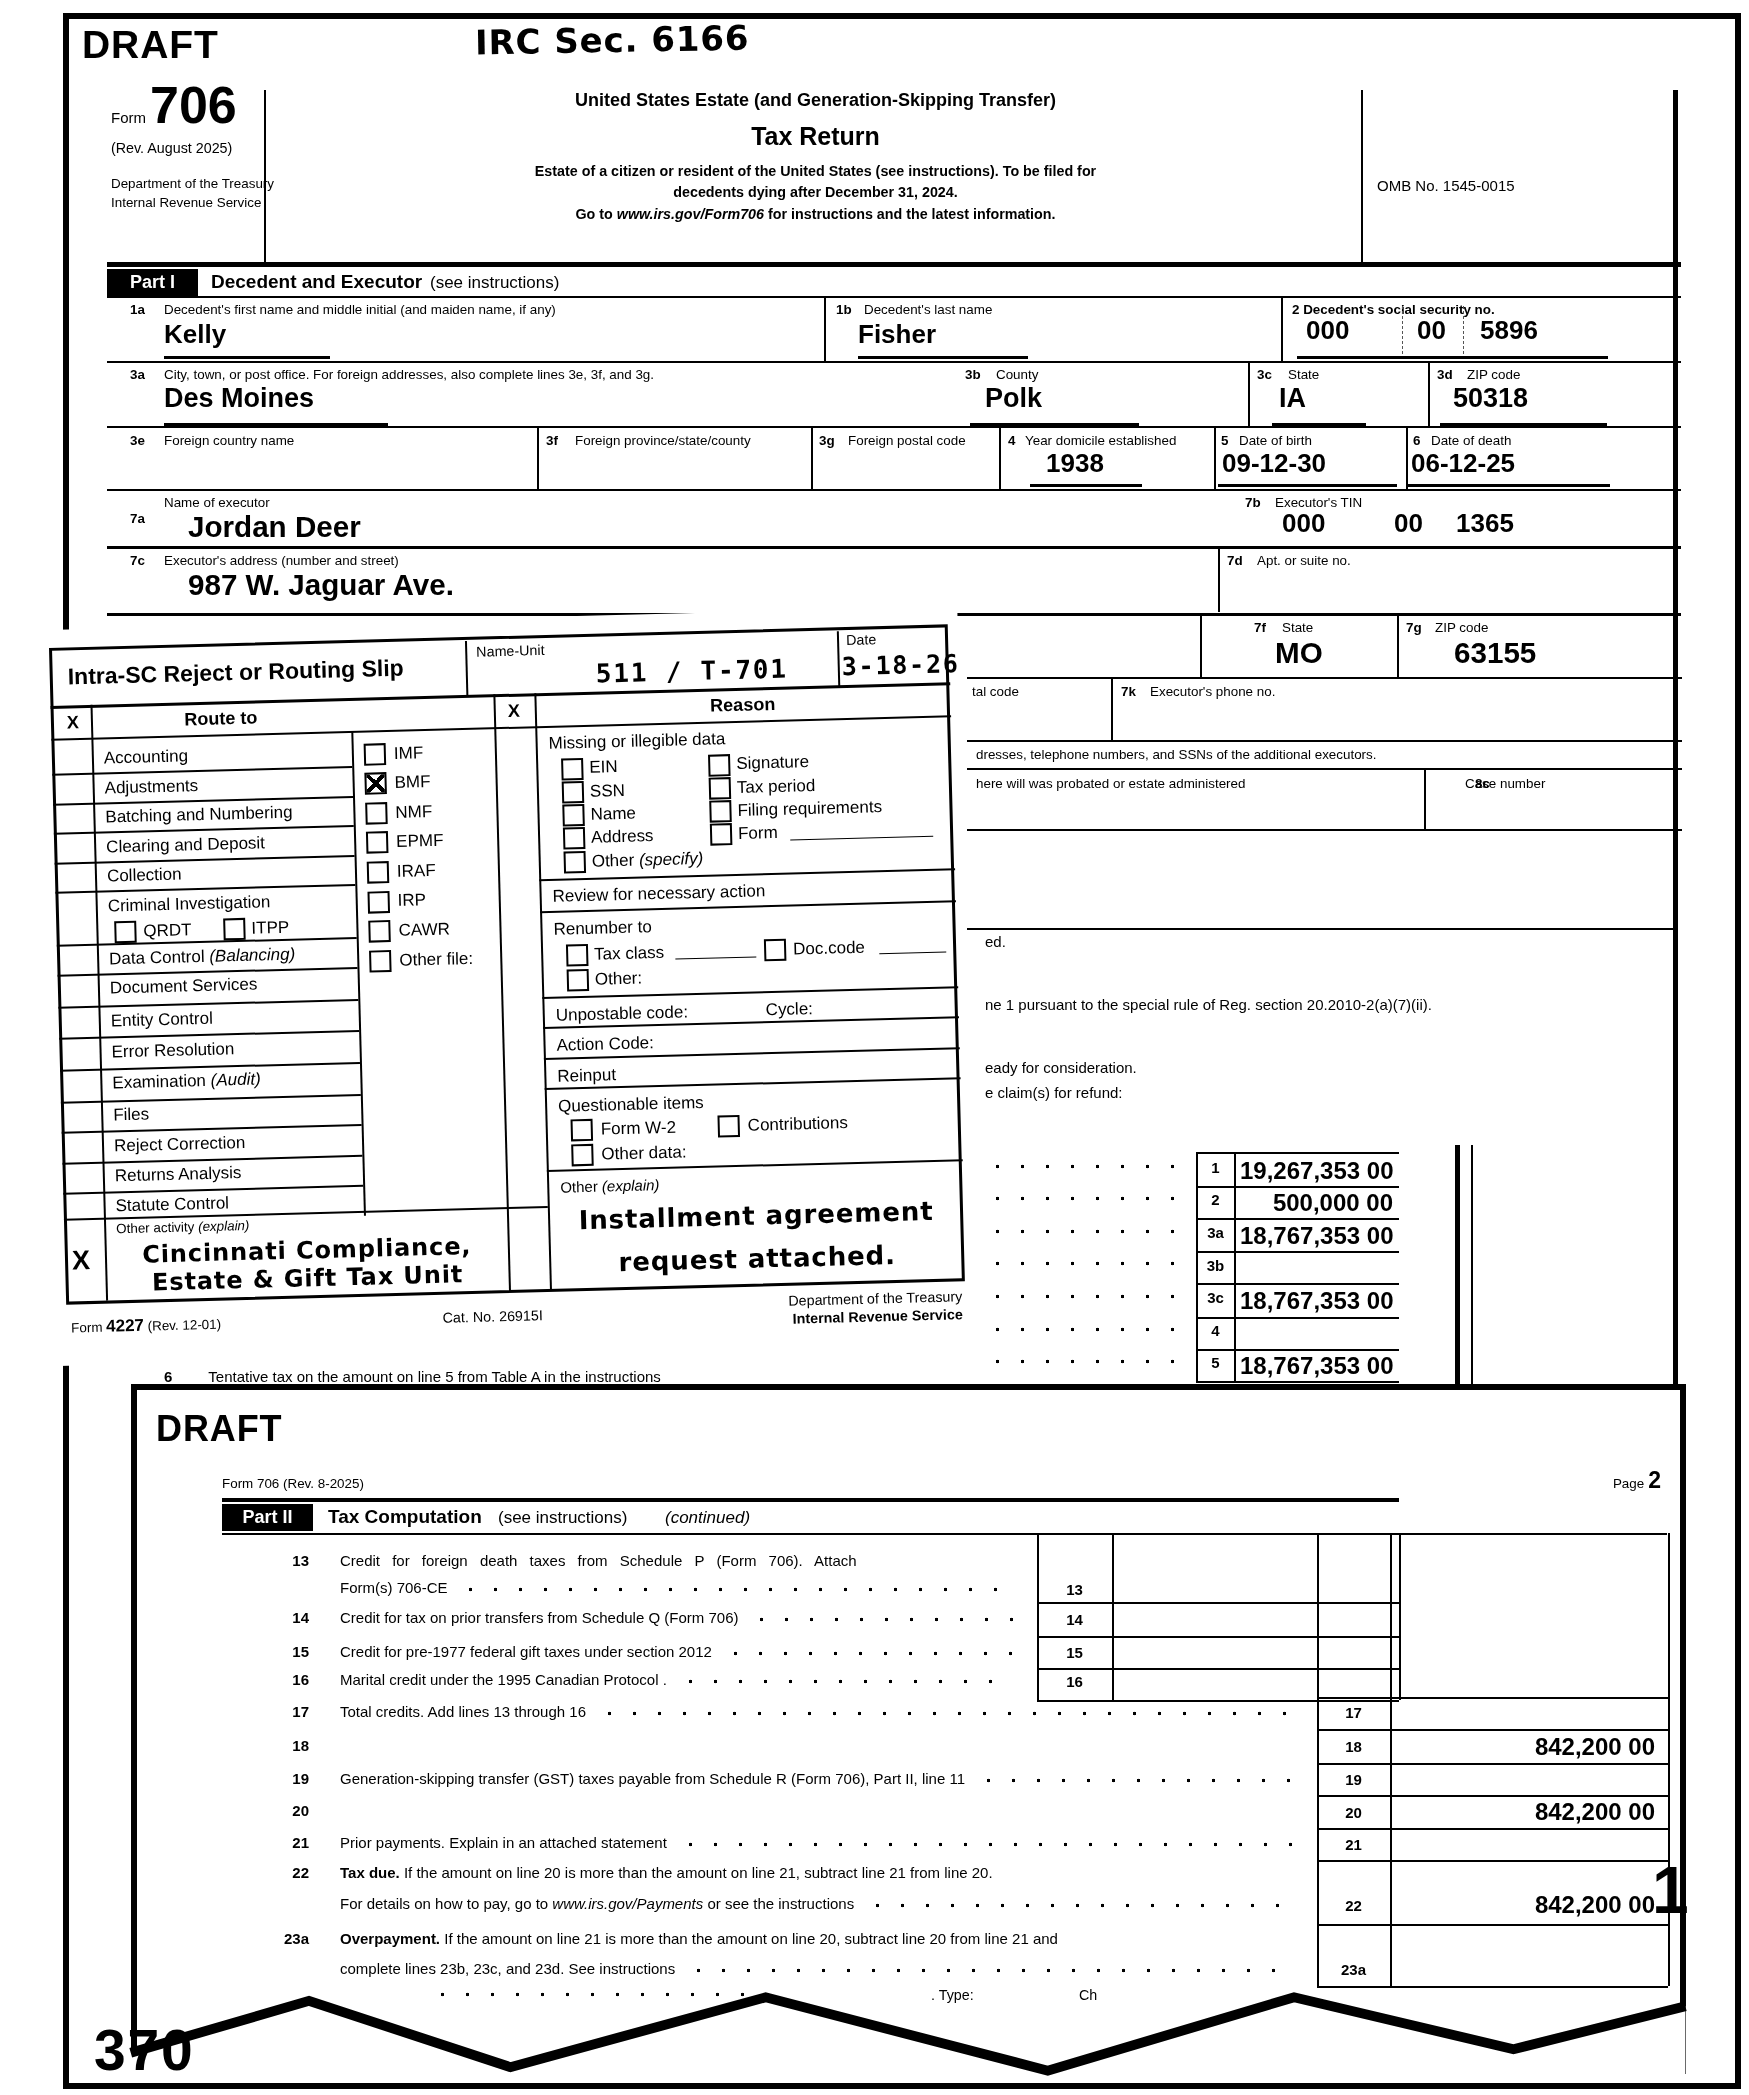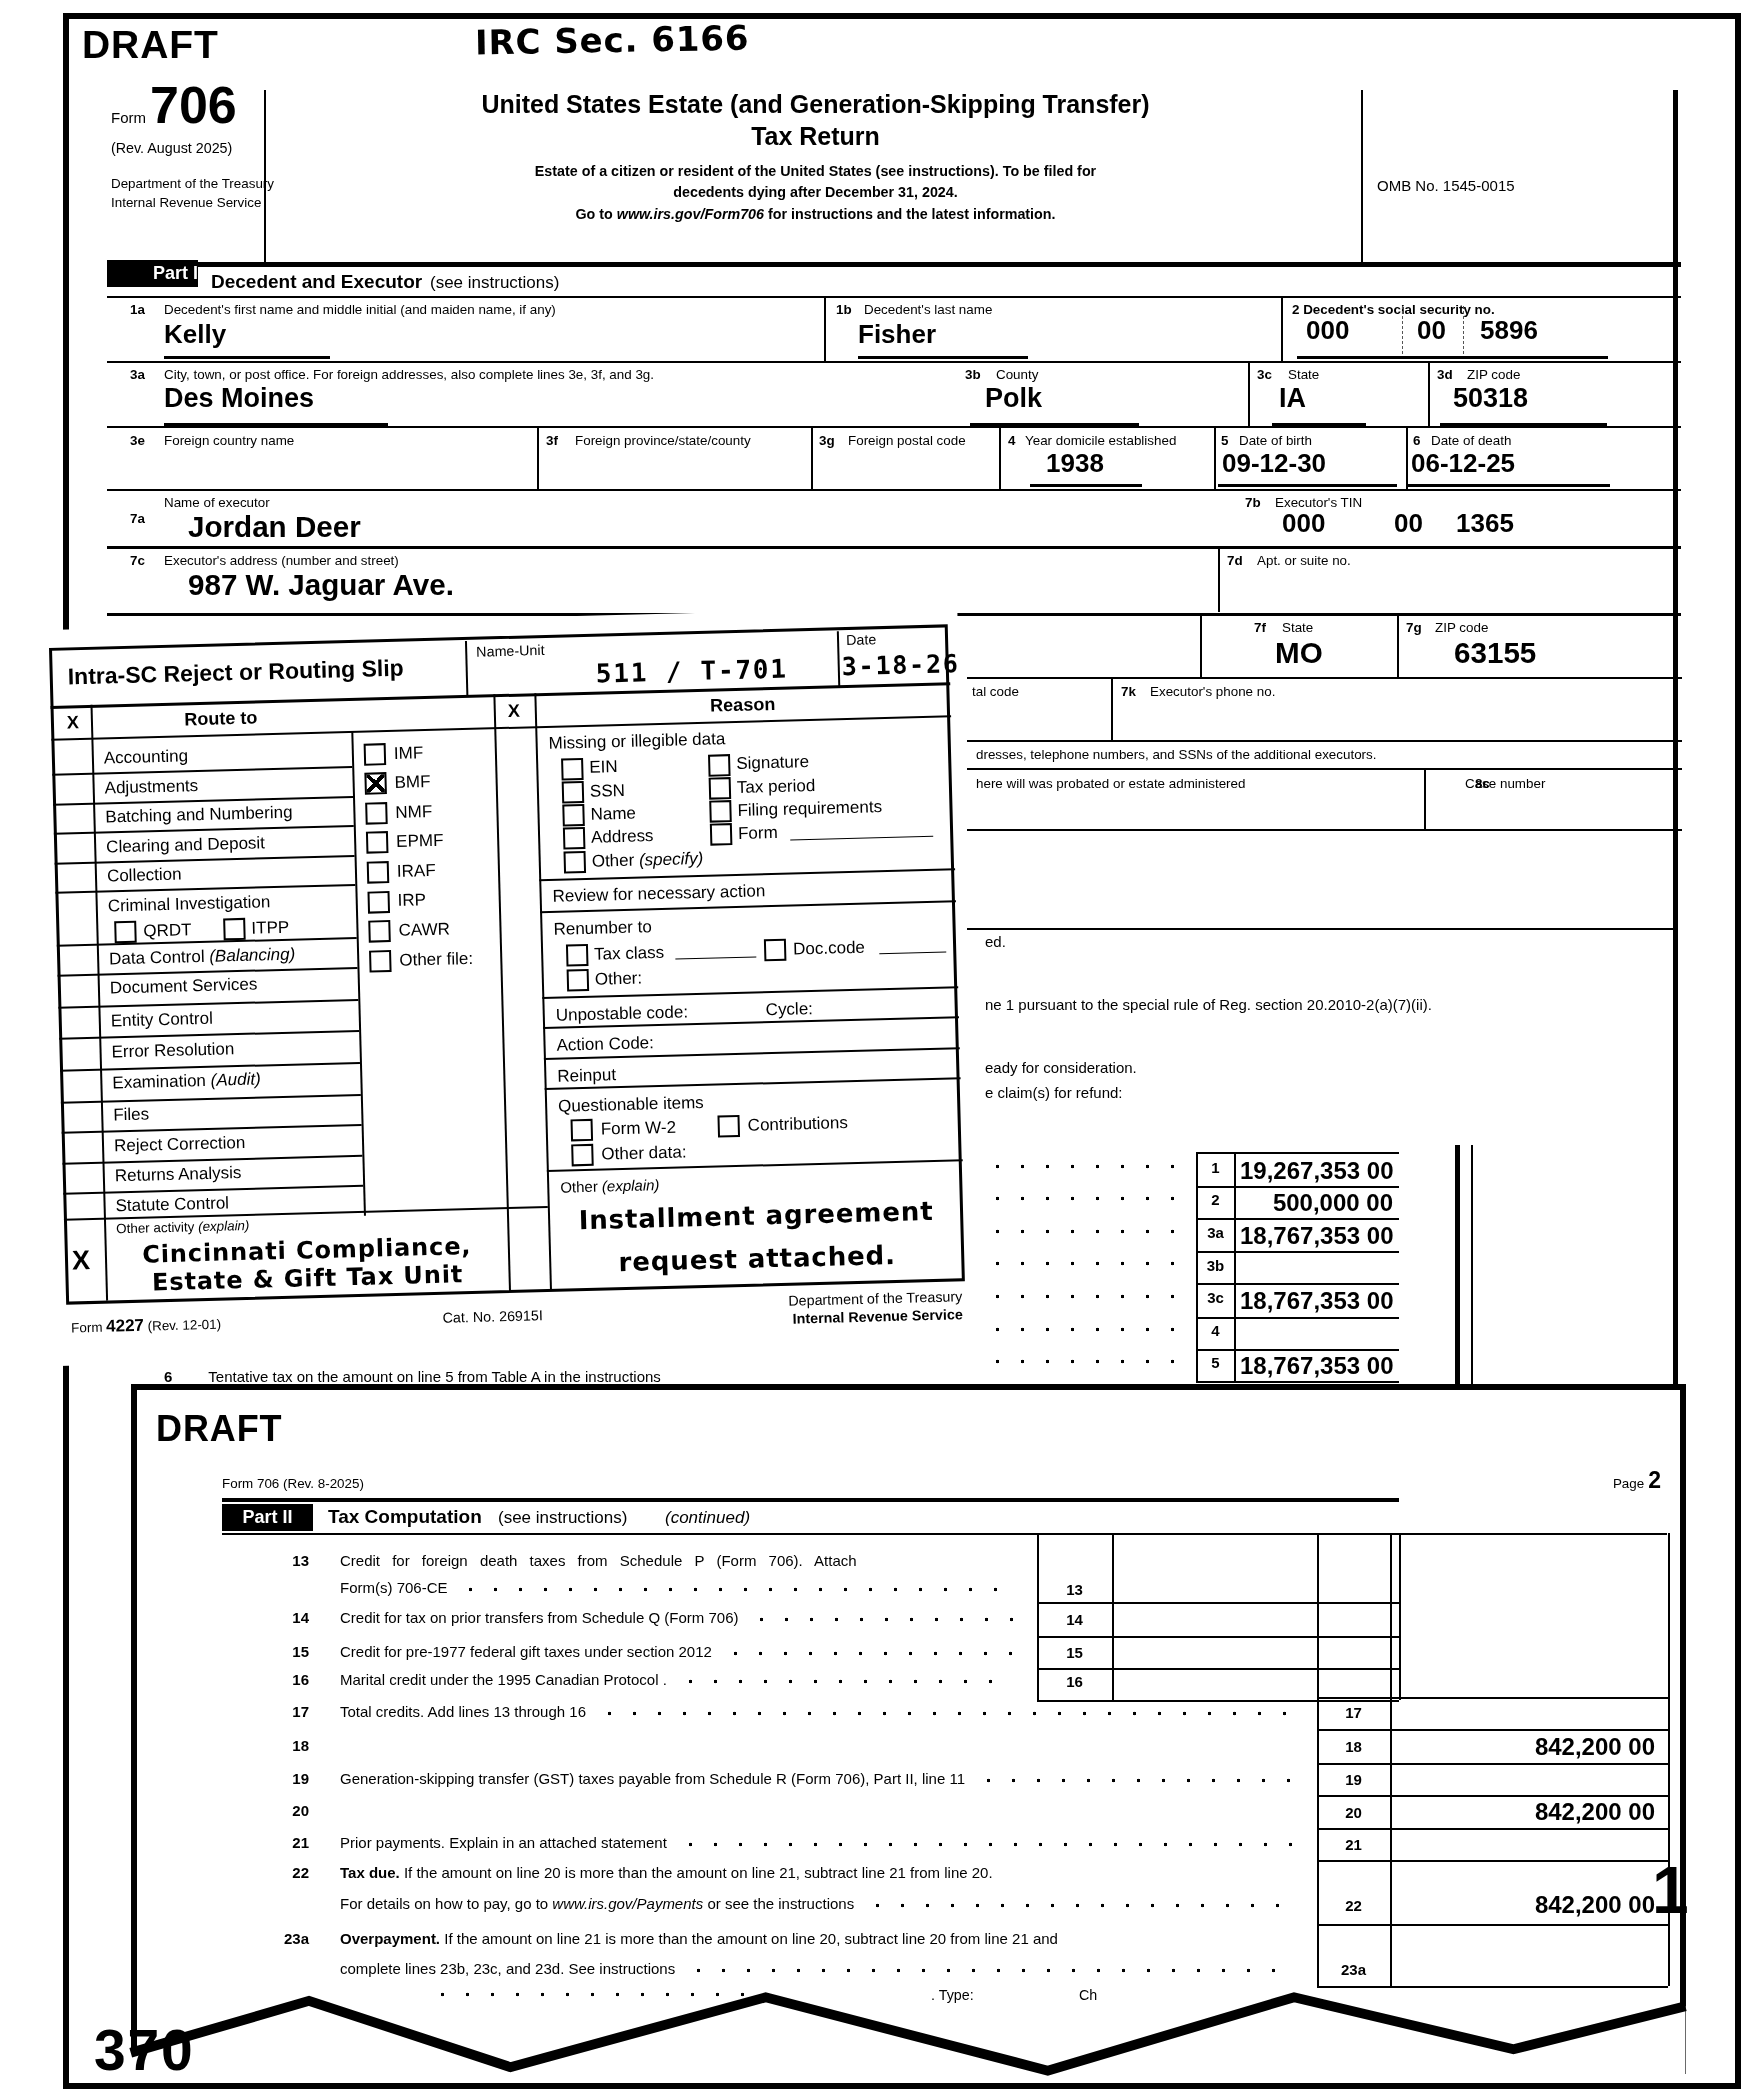--- a/index.html
+++ b/index.html
@@ -43,32 +43,32 @@
   <div class="a hand" style="left:475px;top:19.7px;font-size:34px;transform:rotate(-1deg);z-index:1;">IRC Sec. 6166</div>
 
   <div class="a" style="left:111px;top:75px;z-index:1;">
     <span style="font-size:15px;">Form</span>
     <span class="b" style="font-size:52px;">706</span>
   </div>
   <div class="a lb16" style="left:111px;top:140px;z-index:1;">(Rev. August 2025)</div>
   <div class="a lb" style="left:111px;top:176px;z-index:1;">Department of the Treasury</div>
   <div class="a lb" style="left:111px;top:195px;z-index:1;">Internal Revenue Service</div>
   <div class="vl" style="left:264px;top:90px;height:173px;z-index:1;"></div>
-  <div class="a b ctr" style="left:269px;top:90px;width:1093px;font-size:25px;z-index:1;">United States Estate (and Generation-Skipping Transfer)</div>
+  <div class="a b ctr" style="left:269px;top:90px;width:1093px;font-size:18px;z-index:1;">United States Estate (and Generation-Skipping Transfer)</div>
   <div class="a b ctr" style="left:269px;top:122px;width:1093px;font-size:25px;z-index:1;">Tax Return</div>
   <div class="a b ctr" style="left:269px;top:163px;width:1093px;font-size:14.3px;z-index:1;">Estate of a citizen or resident of the United States (see instructions). To be filed for</div>
   <div class="a b ctr" style="left:269px;top:184px;width:1093px;font-size:14.3px;z-index:1;">decedents dying after December 31, 2024.</div>
   <div class="a b ctr" style="left:269px;top:206px;width:1093px;font-size:14.3px;z-index:1;">
     <span>Go to </span><span class="it">www.irs.gov/Form706</span><span> for instructions and the latest information.</span>
   </div>
   <div class="vl" style="left:1361px;top:90px;height:173px;z-index:1;"></div>
   <div class="a" style="left:1377px;top:177px;font-size:15px;z-index:1;">OMB No. 1545-0015</div>
   <div class="hl" style="left:107px;top:262px;width:1574px;height:4.5px;z-index:1;"></div>
 
-  <div class="a" style="left:107px;top:260px;width:91px;height:27px;background:#000;color:#fff;font-weight:bold;font-size:18px;text-align:right;line-height:27px;z-index:1;">
+  <div class="a" style="left:107px;top:269px;width:91px;height:27px;background:#000;color:#fff;font-weight:bold;font-size:18px;text-align:center;line-height:27px;z-index:1;">
     <span>Part I</span>
   </div>
   <div class="a b" style="left:211px;top:271px;font-size:19px;z-index:1;">Decedent and Executor</div>
   <div class="a" style="left:430px;top:273px;font-size:17px;z-index:1;">(see instructions)</div>
   <div class="hl" style="left:107px;top:296px;width:1574px;z-index:1;"></div>
 
   <div class="a bn" style="left:130px;top:302px;z-index:1;">1a</div>
   <div class="a lb" style="left:164px;top:302px;z-index:1;">Decedent's first name and middle initial (and maiden name, if any)</div>
   <div class="a v29" style="left:164px;top:321px;z-index:1;">Kelly</div>
   <div class="hl" style="left:164px;top:356px;width:166px;height:2.7px;z-index:1;"></div>

